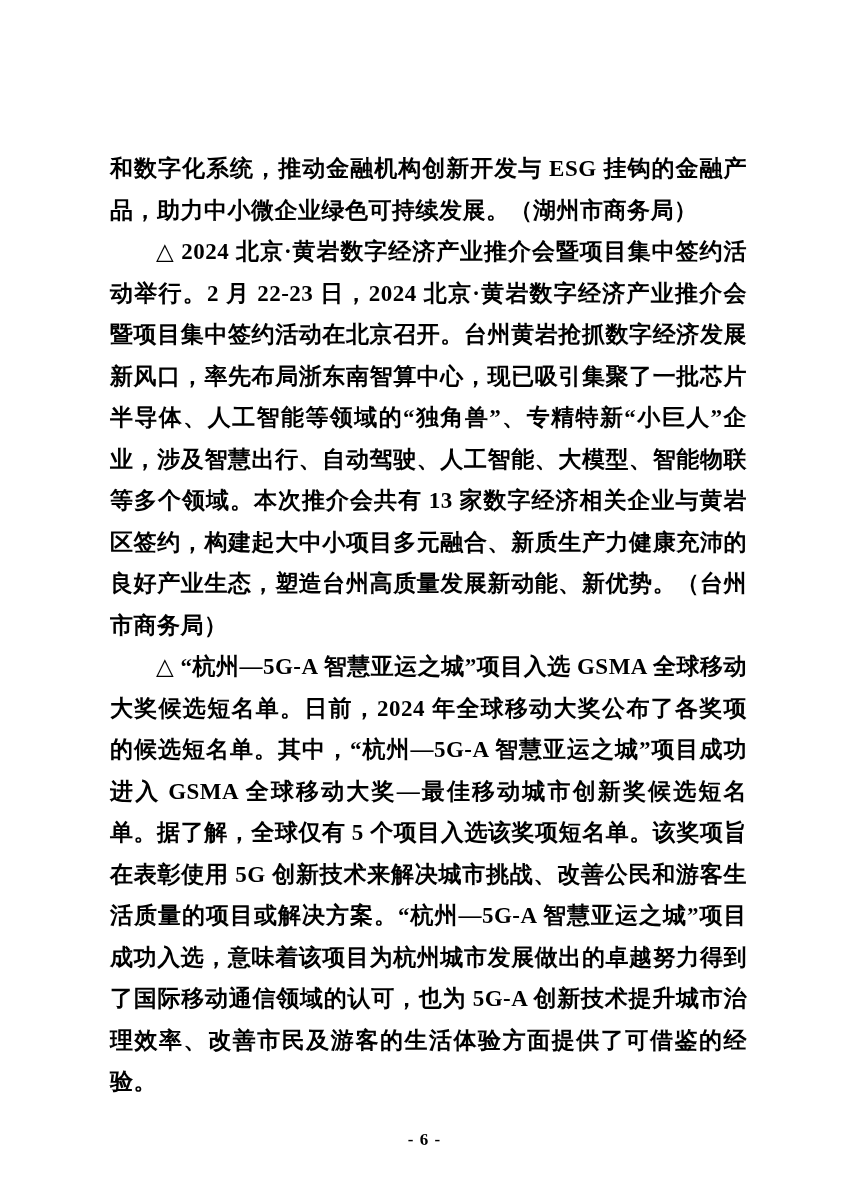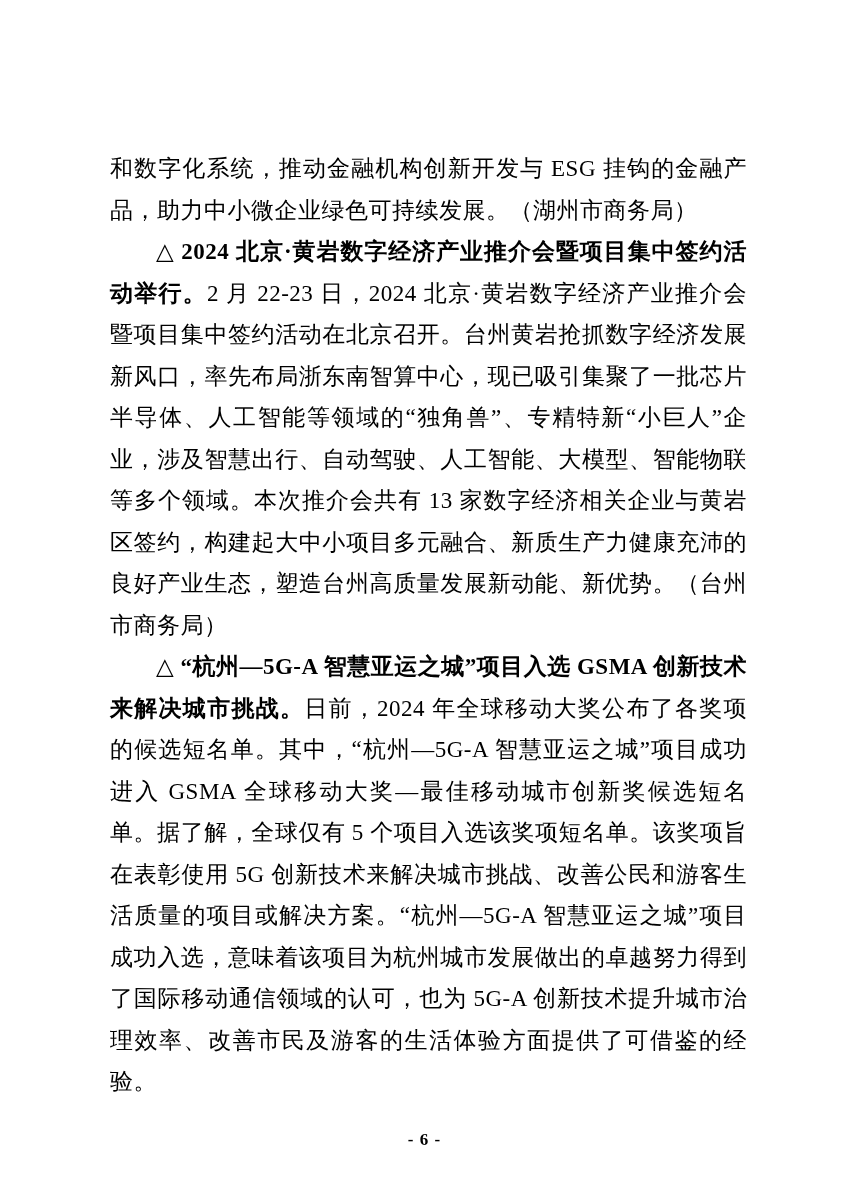--- a/index.html
+++ b/index.html
@@ -20,21 +20,21 @@
     width: 637px;
     font-size: 23px;
     line-height: 41.5px;
     text-align: justify;
     text-justify: inter-ideograph;
     letter-spacing: 0.5px;
   }
   .para { text-indent: 2em; }
   .para-continuation { text-indent: 0; }
   .para-headline { font-weight: bold; }
-  .para-body { font-weight: normal; }
+  .para-body { font-weight: bold; }
   .page-footer {
     position: absolute;
     left: 0;
     top: 1130px;
     width: 100%;
     text-align: center;
     font-size: 17px;
     font-weight: bold;
     letter-spacing: 1px;
   }
@@ -43,19 +43,19 @@
 <body>
 
 <div class="page">
 
   <div class="content">
 
     <p class="para para-continuation"><span class="para-body">和数字化系统，推动金融机构创新开发与 ESG 挂钩的金融产品，助力中小微企业绿色可持续发展。（湖州市商务局）</span></p>
 
     <p class="para"><span class="para-headline">△ 2024 北京·黄岩数字经济产业推介会暨项目集中签约活动举行。</span><span class="para-body">2 月 22-23 日，2024 北京·黄岩数字经济产业推介会暨项目集中签约活动在北京召开。台州黄岩抢抓数字经济发展新风口，率先布局浙东南智算中心，现已吸引集聚了一批芯片半导体、人工智能等领域的“独角兽”、专精特新“小巨人”企业，涉及智慧出行、自动驾驶、人工智能、大模型、智能物联等多个领域。本次推介会共有 13 家数字经济相关企业与黄岩区签约，构建起大中小项目多元融合、新质生产力健康充沛的良好产业生态，塑造台州高质量发展新动能、新优势。（台州市商务局）</span></p>
 
-    <p class="para"><span class="para-headline">△ “杭州—5G-A 智慧亚运之城”项目入选 GSMA 创新技术来解决城市挑战。</span><span class="para-body">日前，2024 年全球移动大奖公布了各奖项的候选短名单。其中，“杭州—5G-A 智慧亚运之城”项目成功进入 GSMA 全球移动大奖—最佳移动城市创新奖候选短名单。据了解，全球仅有 5 个项目入选该奖项短名单。该奖项旨在表彰使用 5G 创新技术来解决城市挑战、改善公民和游客生活质量的项目或解决方案。“杭州—5G-A 智慧亚运之城”项目成功入选，意味着该项目为杭州城市发展做出的卓越努力得到了国际移动通信领域的认可，也为 5G-A 创新技术提升城市治理效率、改善市民及游客的生活体验方面提供了可借鉴的经验。</span></p>
+    <p class="para"><span class="para-headline">△ “杭州—5G-A 智慧亚运之城”项目入选 GSMA 全球移动大奖候选短名单。</span><span class="para-body">日前，2024 年全球移动大奖公布了各奖项的候选短名单。其中，“杭州—5G-A 智慧亚运之城”项目成功进入 GSMA 全球移动大奖—最佳移动城市创新奖候选短名单。据了解，全球仅有 5 个项目入选该奖项短名单。该奖项旨在表彰使用 5G 创新技术来解决城市挑战、改善公民和游客生活质量的项目或解决方案。“杭州—5G-A 智慧亚运之城”项目成功入选，意味着该项目为杭州城市发展做出的卓越努力得到了国际移动通信领域的认可，也为 5G-A 创新技术提升城市治理效率、改善市民及游客的生活体验方面提供了可借鉴的经验。</span></p>
 
   </div>
 
   <div class="page-footer">- 6 -</div>
 
 </div>
 
 </body></html>

